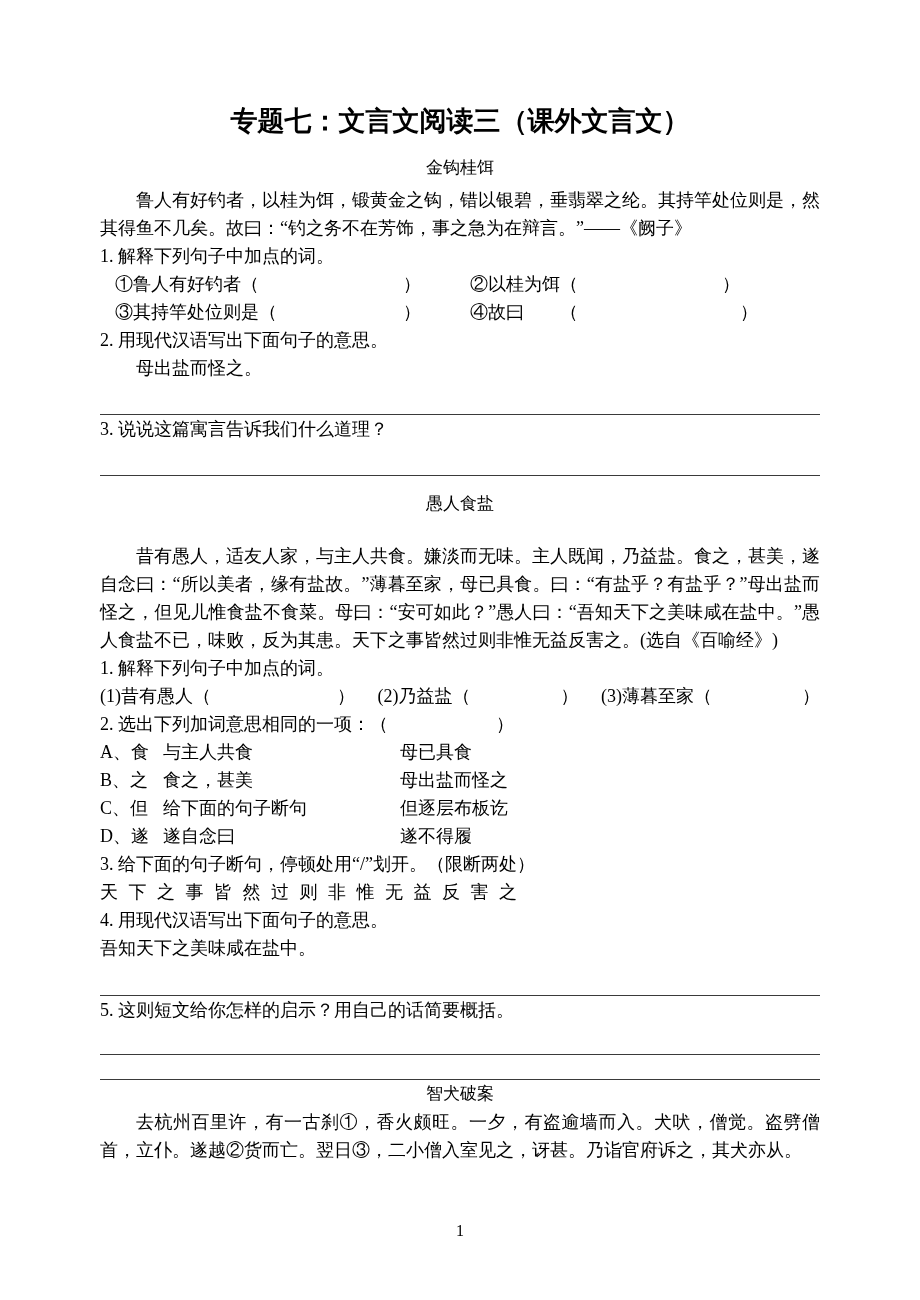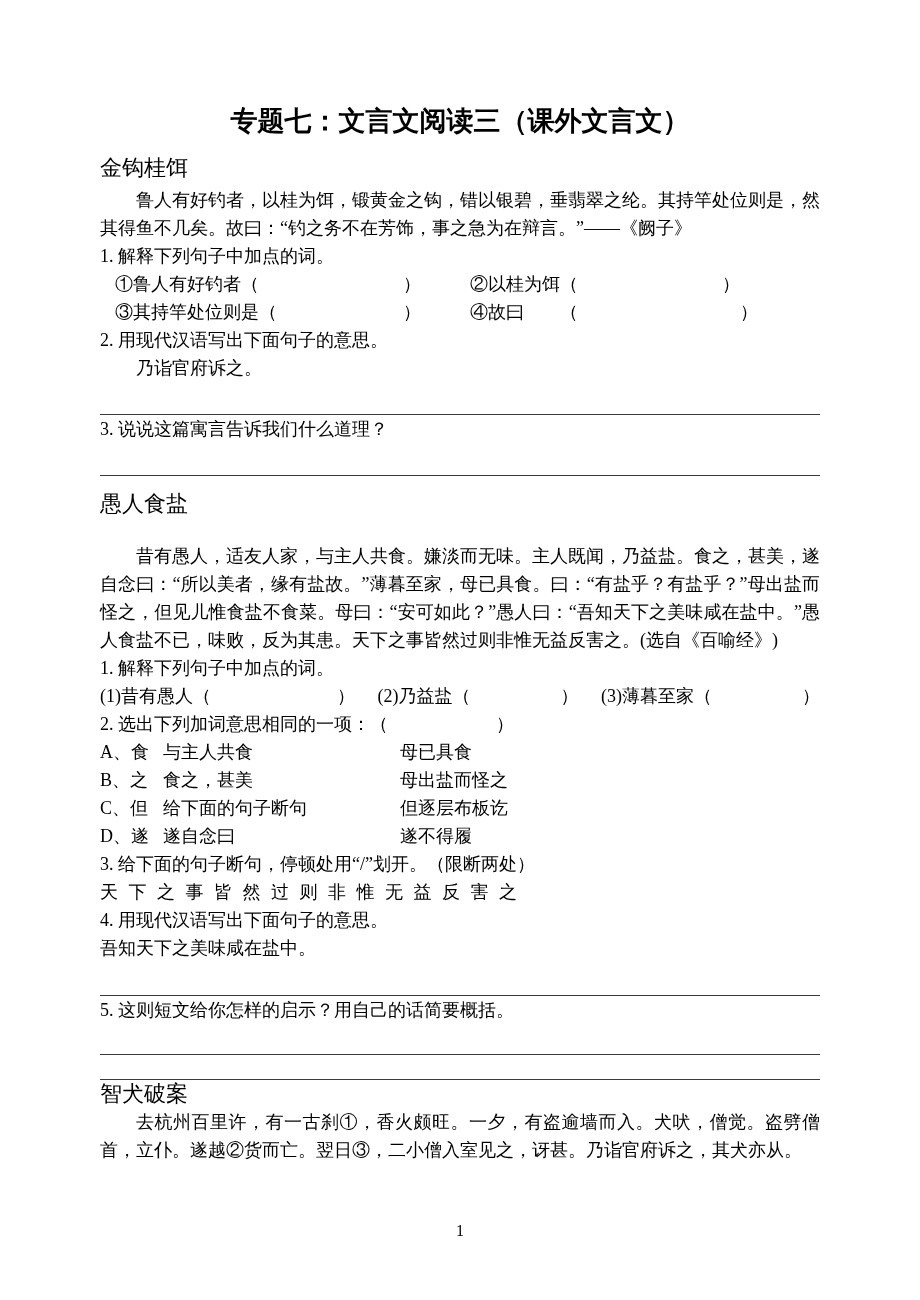--- a/index.html
+++ b/index.html
@@ -23,23 +23,24 @@
   }
   .doc-title {
     margin: 16px;
     font-size: 27px;
     line-height: 34px;
     font-weight: bold;
     text-align: center;
   }
   .passage-heading {
     margin: 0;
-    font-size: 22px;
+    font-size: 17px;
     font-weight: normal;
     line-height: 28px;
+    text-align: center;
   }
   .h-s2 { margin-top: 14px; }
   .body-text {
     margin: 0;
     text-align: justify;
     line-height: 28px;
   }
   .indent { text-indent: 2em; }
   .mt4  { margin-top: 4px; }
   .mt28 { margin-top: 24px; }
@@ -94,21 +95,21 @@
     <div class="two-col">
       <span>①鲁人有好钓者（　　　　　　　　）</span>
       <span>②以桂为饵（　　　　　　　　）</span>
     </div>
     <div class="two-col">
       <span>③其持竿处位则是（　　　　　　　）</span>
       <span>④故曰　　（　　　　　　　　　）</span>
     </div>
 
     <div class="q-label">2. 用现代汉语写出下面句子的意思。</div>
-    <div class="q-sentence indent">乃诣官府诉之。</div>
+    <div class="q-sentence indent">母出盐而怪之。</div>
     <div class="answer-line"></div>
 
     <div class="q-label">3. 说说这篇寓言告诉我们什么道理？</div>
     <div class="answer-line"></div>
   </section>
 
   <section>
     <h2 class="passage-heading h-s2">愚人食盐</h2>
     <p class="body-text indent mt28">昔有愚人，适友人家，与主人共食。嫌淡而无味。主人既闻，乃益盐。食之，甚美，遂自念曰：“所以美者，缘有盐故。”薄暮至家，母已具食。曰：“有盐乎？有盐乎？”母出盐而怪之，但见儿惟食盐不食菜。母曰：“安可如此？”愚人曰：“吾知天下之美味咸在盐中。”愚人食盐不已，味败，反为其患。天下之事皆然过则非惟无益反害之。(选自《百喻经》)</p>
 

